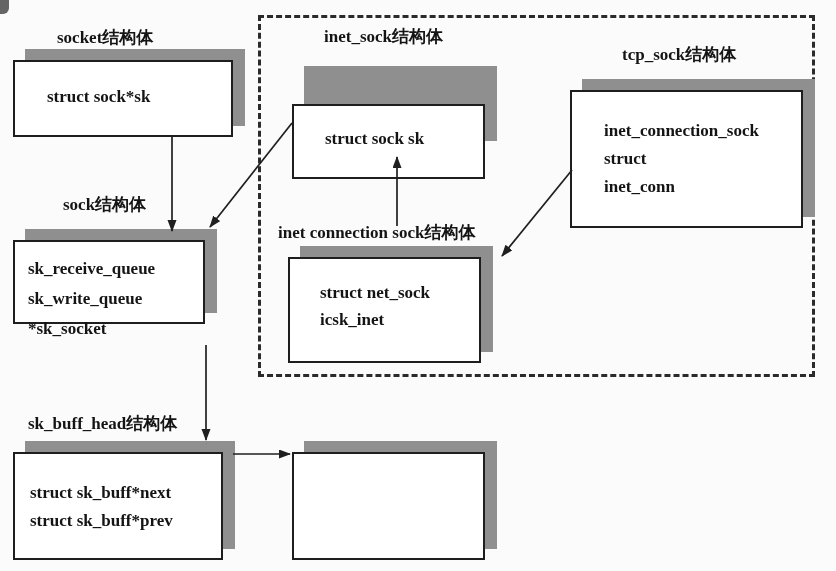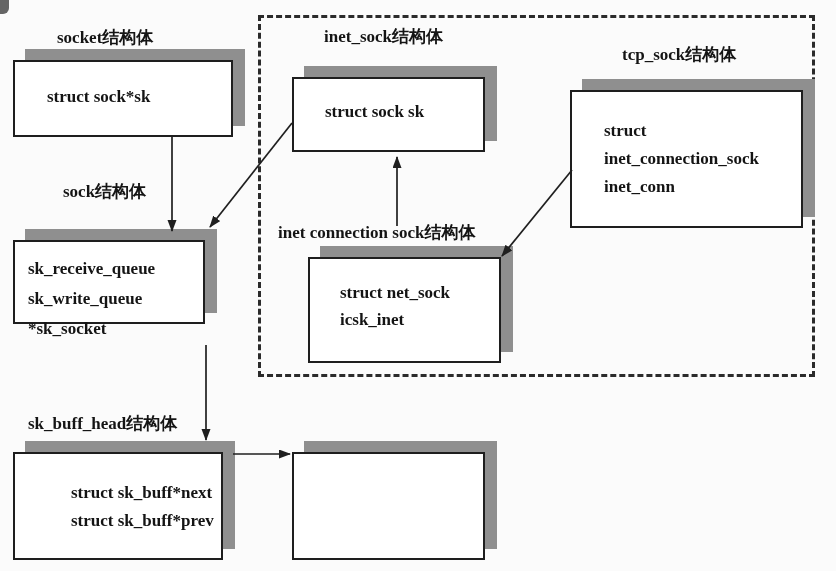--- a/index.html
+++ b/index.html
@@ -30,25 +30,25 @@
   }
   .sbox .face{
     position:absolute;left:0;top:0;width:100%;height:100%;
     background:#fff;border:2px solid var(--border);box-sizing:border-box;
   }
   .field{
     font-weight:bold;font-size:17px;color:var(--text);white-space:nowrap;
   }
   
   .face.socket-face{padding:25px 0 0 32px;}
-  .face.inetsock-face{padding:23px 0 0 31px;}
+  .face.inetsock-face{padding:23px 0 0 31px;margin-top:27px;}
   .face.tcpsock-face{padding:25px 0 0 32px;}  .face.tcpsock-face .field{line-height:28px;}
   .face.sock-face{padding:12px 0 0 13px;}     .face.sock-face .field{line-height:30px;}
   .face.icsk-face{padding:20px 0 0 30px;}     .face.icsk-face .field{line-height:27px;}
-  .face.skbh-face{padding:25px 0 0 15px;}     .face.skbh-face .field{line-height:28px;margin-left:41px;}
+  .face.skbh-face{padding:25px 0 0 15px;}     .face.skbh-face .field{line-height:28px;}
   .overlay{
     position:absolute;left:0;top:0;z-index:4;pointer-events:none;
   }
   .arrow{stroke:var(--line);stroke-width:1.7;fill:none;}
   .arrowhead{fill:var(--line);}
   .scan-smudge{
     position:absolute;left:0;top:0;width:9px;height:14px;
     background:#4a4a4a;border-radius:0 0 6px 0;opacity:.85;z-index:0;
   }
 </style>
@@ -74,38 +74,38 @@
     <div class="shadow"></div>
     <div class="face inetsock-face">
       <div class="field">struct sock sk</div>
     </div>
   </div>
 
   <div class="slabel" style="left:622px;top:43px">tcp_sock结构体</div>
   <div class="sbox" style="left:570px;top:90px;width:233px;height:138px">
     <div class="shadow"></div>
     <div class="face tcpsock-face">
+      <div class="field">inet_connection_sock</div>
       <div class="field">struct</div>
-      <div class="field">inet_connection_sock</div>
       <div class="field">inet_conn</div>
     </div>
   </div>
 
-  <div class="slabel" style="left:63px;top:180px">sock结构体</div>
+  <div class="slabel" style="left:63px;top:193px">sock结构体</div>
   <div class="sbox" style="left:13px;top:240px;width:192px;height:84px">
     <div class="shadow"></div>
     <div class="face sock-face">
       <div class="field">sk_receive_queue</div>
       <div class="field">sk_write_queue</div>
       <div class="field">*sk_socket</div>
     </div>
   </div>
 
   <div class="slabel" style="left:278px;top:221px">inet connection sock结构体</div>
-  <div class="sbox" style="left:308px;top:257px;width:193px;height:106px">
+  <div class="sbox" style="left:288px;top:257px;width:193px;height:106px">
     <div class="shadow"></div>
     <div class="face icsk-face">
       <div class="field">struct net_sock</div>
       <div class="field">icsk_inet</div>
     </div>
   </div>
 
   <div class="slabel" style="left:28px;top:412px">sk_buff_head结构体</div>
   <div class="sbox" style="left:13px;top:452px;width:210px;height:108px">
     <div class="shadow"></div>

